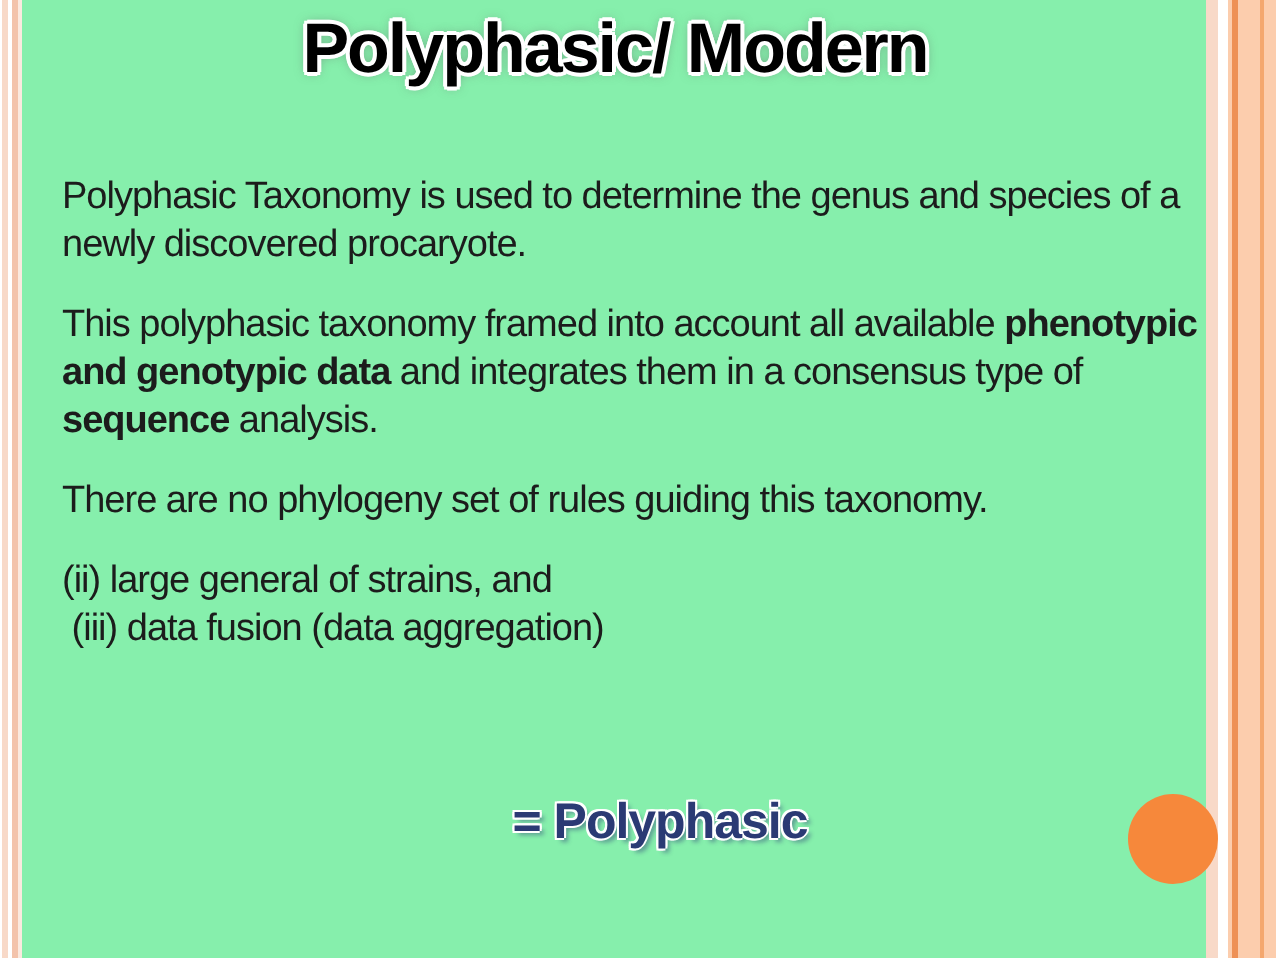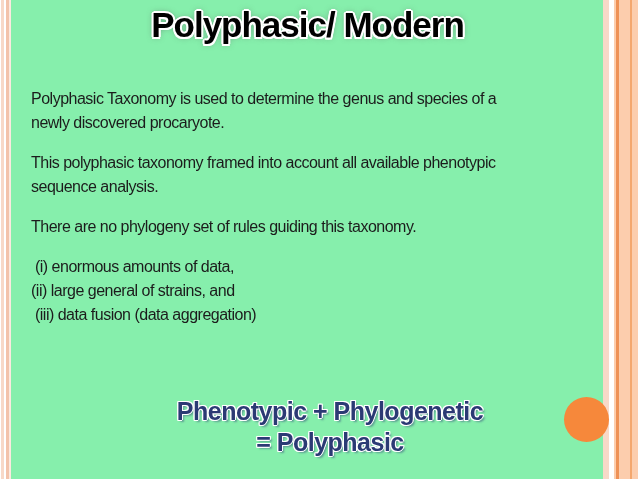--- a/index.html
+++ b/index.html
@@ -59,28 +59,28 @@
       -1.5px -1.5px 0 #ffffff, 1.5px -1.5px 0 #ffffff,
       -1.5px 1.5px 0 #ffffff, 1.5px 1.5px 0 #ffffff,
       0 0 6px rgba(90,90,90,0.65);
   }
   .title .tline { display: block; }
 
   .body-text {
     position: absolute;
     left: 31px; top: 87px; right: 50px;
     color: var(--body-text);
-    font-size: 16px;
+    font-size: 19px;
     line-height: 24px;
     letter-spacing: -0.5px;
     z-index: 2;
   }
   .para { margin: 0 0 16px 0; }
   .para .line { display: block; white-space: pre; }
-  .para b { font-weight: 400; }
+  .para b { font-weight: 700; }
 
   .footer {
     position: absolute;
     left: 30px; top: 396px;
     width: 600px;
     text-align: center;
     font-weight: 700;
     font-size: 25px;
     line-height: 31px;
     letter-spacing: -0.5px;
@@ -116,35 +116,34 @@
 
   <div class="body-text">
 
     <p class="para">
       <span class="line">Polyphasic Taxonomy is used to determine the genus and species of a</span>
       <span class="line">newly discovered procaryote.</span>
     </p>
 
     <p class="para">
       <span class="line"><span>This polyphasic taxonomy framed into account all available </span><b>phenotypic</b></span>
+      <span class="line"><b>and genotypic data</b><span> and integrates them in a consensus type of</span></span>
       <span class="line"><b>sequence</b><span> analysis.</span></span>
     </p>
 
     <p class="para">
       <span class="line">There are no phylogeny set of rules guiding this taxonomy.</span>
     </p>
 
     <p class="para">
-      <span class="line"> (i) enormous amounts of data,</span>
       <span class="line">(ii) large general of strains, and</span>
       <span class="line"> (iii) data fusion (data aggregation)</span>
     </p>
 
   </div>
 
   <div class="footer">
-    <span class="fline">Phenotypic + Phylogenetic</span>
     <span class="fline">= Polyphasic</span>
   </div>
 
   <div class="circle"></div>
 
 </div>
 
 </body></html>

